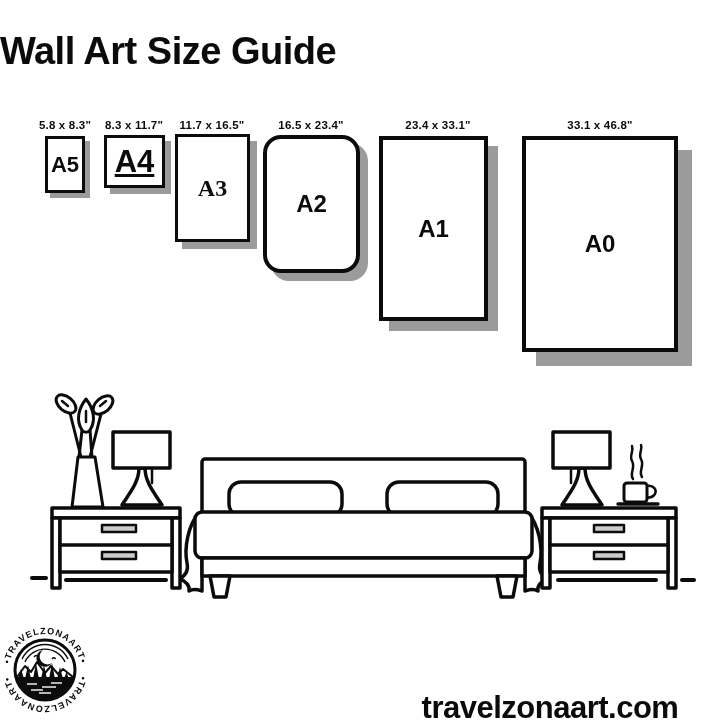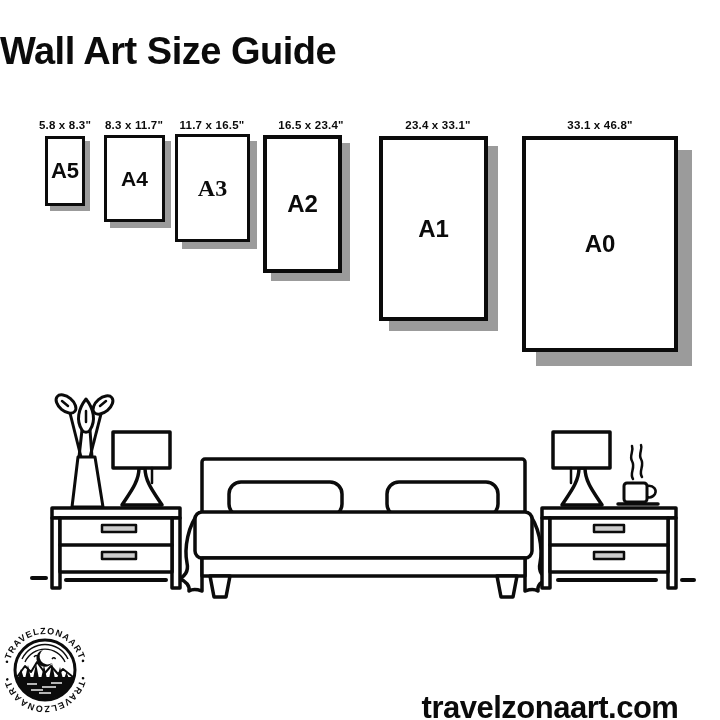--- a/index.html
+++ b/index.html
@@ -16,24 +16,24 @@
     position:absolute;top:119px;transform:translateX(-50%);white-space:nowrap;
     font-size:11.5px;font-weight:700;letter-spacing:0.2px;color:#0b0b0b;
   }
   .lbl-a5{left:65px}.lbl-a4{left:134px}.lbl-a3{left:212px}
   .lbl-a2{left:311px}.lbl-a1{left:438px}.lbl-a0{left:600px}
   .paper{
     position:absolute;box-sizing:border-box;background:#ffffff;
     border:3px solid #0b0b0b;display:flex;align-items:center;justify-content:center;
     font-weight:700;font-size:24px;color:#0b0b0b;
   }
-  .p-a5{left:45px;top:136px;width:40px;height:70px;box-shadow:5px 5px 0 #9b9b9b;font-size:22px;}
-  .p-a4{left:104px;top:135px;width:61px;height:87px;box-shadow:6px 6px 0 #9b9b9b;font-size:21px;}
+  .p-a5{left:45px;top:136px;width:40px;height:57px;box-shadow:5px 5px 0 #9b9b9b;font-size:22px;}
+  .p-a4{left:104px;top:135px;width:61px;height:53px;box-shadow:6px 6px 0 #9b9b9b;font-size:31px;text-decoration:underline;}
   .p-a3{left:175px;top:134px;width:75px;height:108px;box-shadow:7px 7px 0 #9b9b9b;font-family:Liberation Serif, serif;}
-  .p-a2{left:263px;top:135px;width:79px;height:138px;border-width:4px;box-shadow:8px 8px 0 #9b9b9b;}
+  .p-a2{left:263px;top:135px;width:97px;height:138px;border-width:4px;box-shadow:8px 8px 0 #9b9b9b;border-radius:18px;}
   .p-a1{left:379px;top:136px;width:109px;height:185px;border-width:4px;box-shadow:10px 10px 0 #9b9b9b;}
   .p-a0{left:522px;top:136px;width:156px;height:216px;border-width:4px;box-shadow:14px 14px 0 #9b9b9b;}
   .bedroom{position:absolute;left:0;top:378px;}
   .logo{position:absolute;left:1px;top:626px;}
   .website{
     position:absolute;left:400px;top:690px;width:300px;text-align:center;
     font-size:31px;font-weight:800;letter-spacing:-0.5px;color:#0b0b0b;
   }
 </style>
 </head>

